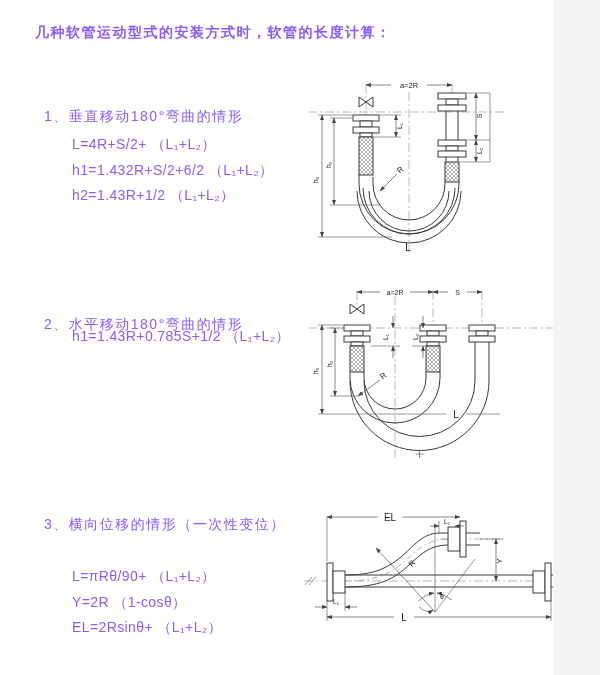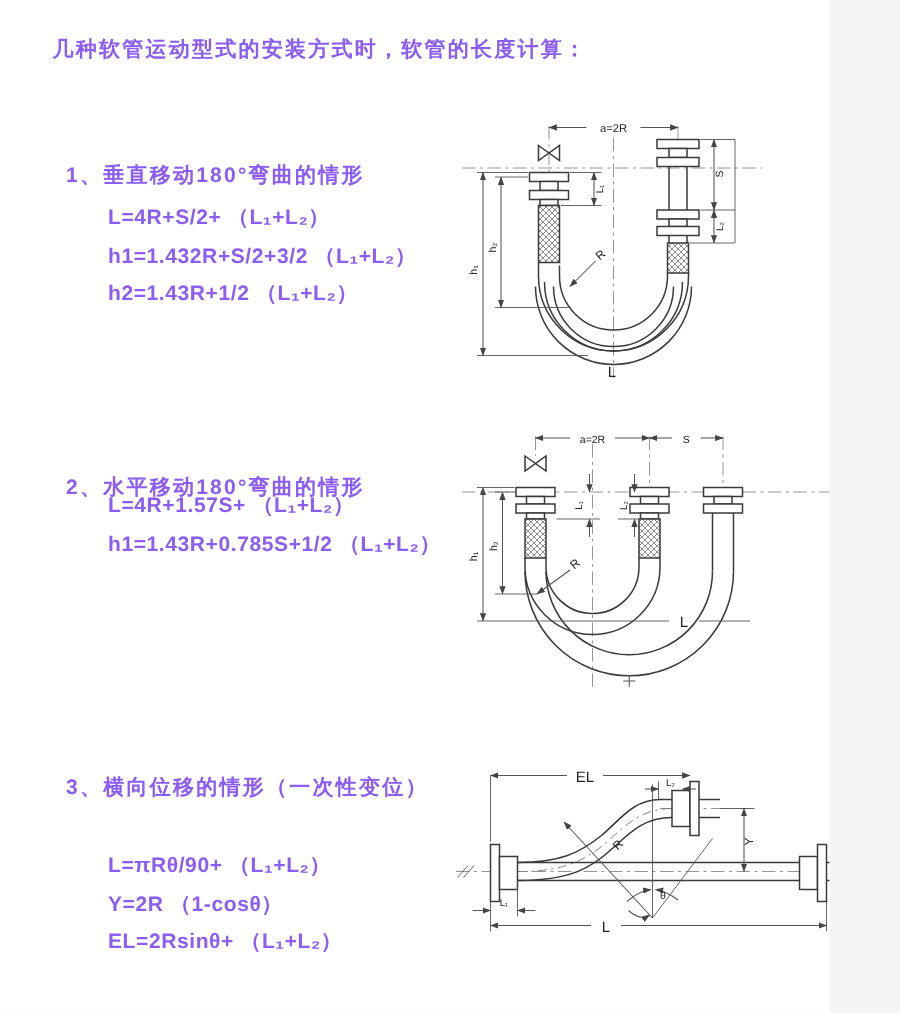--- a/index.html
+++ b/index.html
@@ -1,47 +1,46 @@
 <!DOCTYPE html>
 <html><head>
 <meta charset="utf-8">
 <style>
   html,body{margin:0;padding:0;background:#f4f4f4;}
   #page{position:relative;width:553px;height:675px;background:#ffffff;overflow:hidden;
         font-family:"Liberation Sans","DejaVu Sans",sans-serif;color:#8b5cf6;}
   .title{position:absolute;left:35px;top:24px;font-size:14px;font-weight:bold;letter-spacing:1.5px;}
-  .sec-heading{position:absolute;left:44px;font-size:14px;font-weight:bold;letter-spacing:1.5px;}
-  .formulas{position:absolute;left:72px;font-size:14px;font-weight:700;letter-spacing:0.4px;}
+  .sec-heading{position:absolute;left:44px;font-size:14px;font-weight:normal;letter-spacing:1.5px;}
+  .formulas{position:absolute;left:72px;font-size:14px;font-weight:400;letter-spacing:0.4px;}
   .formulas div{height:25.5px;line-height:25.5px;white-space:pre;}
   .diag{position:absolute;}
   svg text{font-family:"Liberation Sans","DejaVu Sans",sans-serif;fill:#222;}
   .part{stroke:#3a3a3a;stroke-width:1;fill:#ffffff;}
   .partline{stroke:#3a3a3a;stroke-width:1;fill:none;}
   .dim{stroke:#555;stroke-width:0.7;fill:none;}
   .thin{stroke:#555;stroke-width:0.6;fill:none;}
   .cl{stroke:#8a8a8a;stroke-width:0.6;fill:none;stroke-dasharray:9 3 2 3;}
   .dash{stroke:#777;stroke-width:0.6;fill:none;stroke-dasharray:6 3 1.5 3;}
 </style>
 </head>
 <body>
 
 <div id="page">
 
   <div class="title">几种软管运动型式的安装方式时，软管的长度计算：</div>
 
   <div class="sec-heading" style="top:108px;">1、垂直移动180°弯曲的情形</div>
   <div class="formulas" style="top:132px;">
     <div>L=4R+S/2+ （L₁+L₂）</div>
-    <div>h1=1.432R+S/2+3/2 （L₁+L₂）</div>
+    <div>h1=1.432R+S/2+6/2 （L₁+L₂）</div>
     <div>h2=1.43R+1/2 （L₁+L₂）</div>
   </div>
 
   <div class="sec-heading" style="top:316px;">2、水平移动180°弯曲的情形</div>
   <div class="formulas" style="top:324px;">
-    <div>L=4R+1.57S+ （L₁+L₂）</div>
     <div>h1=1.43R+0.785S+1/2 （L₁+L₂）</div>
   </div>
 
   <div class="sec-heading" style="top:516px;">3、横向位移的情形（一次性变位）</div>
   <div class="formulas" style="top:564px;">
     <div>L=πRθ/90+ （L₁+L₂）</div>
     <div>Y=2R （1-cosθ）</div>
     <div>EL=2Rsinθ+ （L₁+L₂）</div>
   </div>
 

